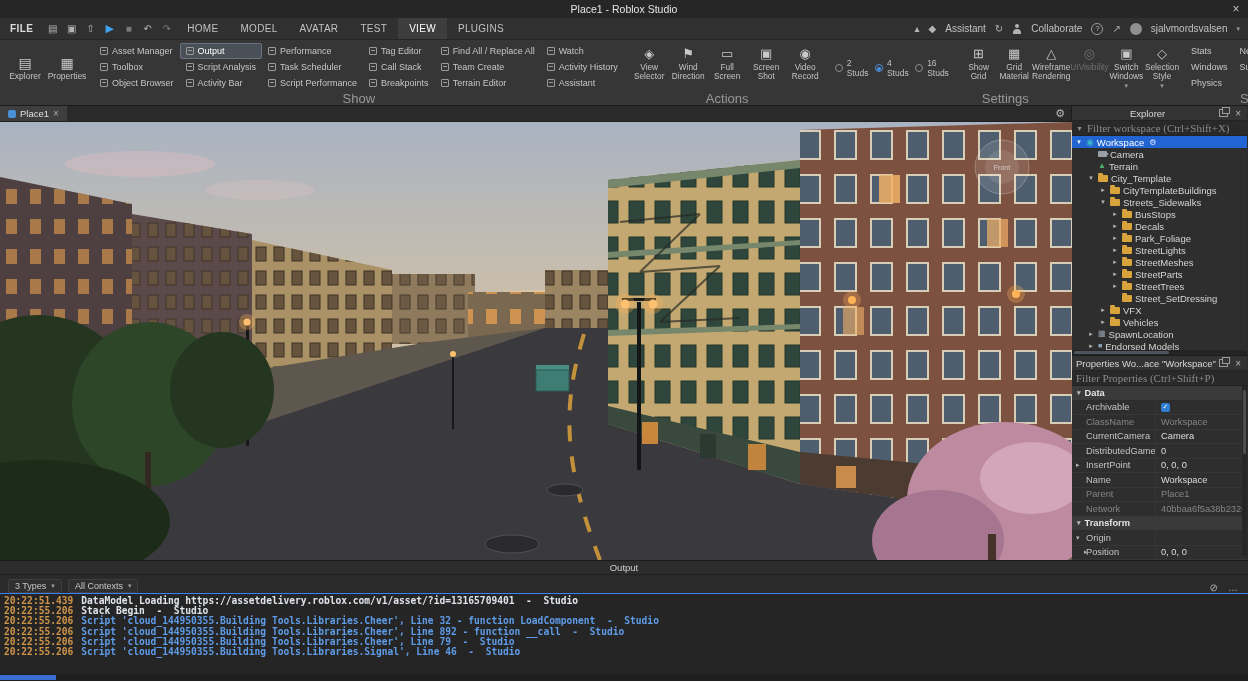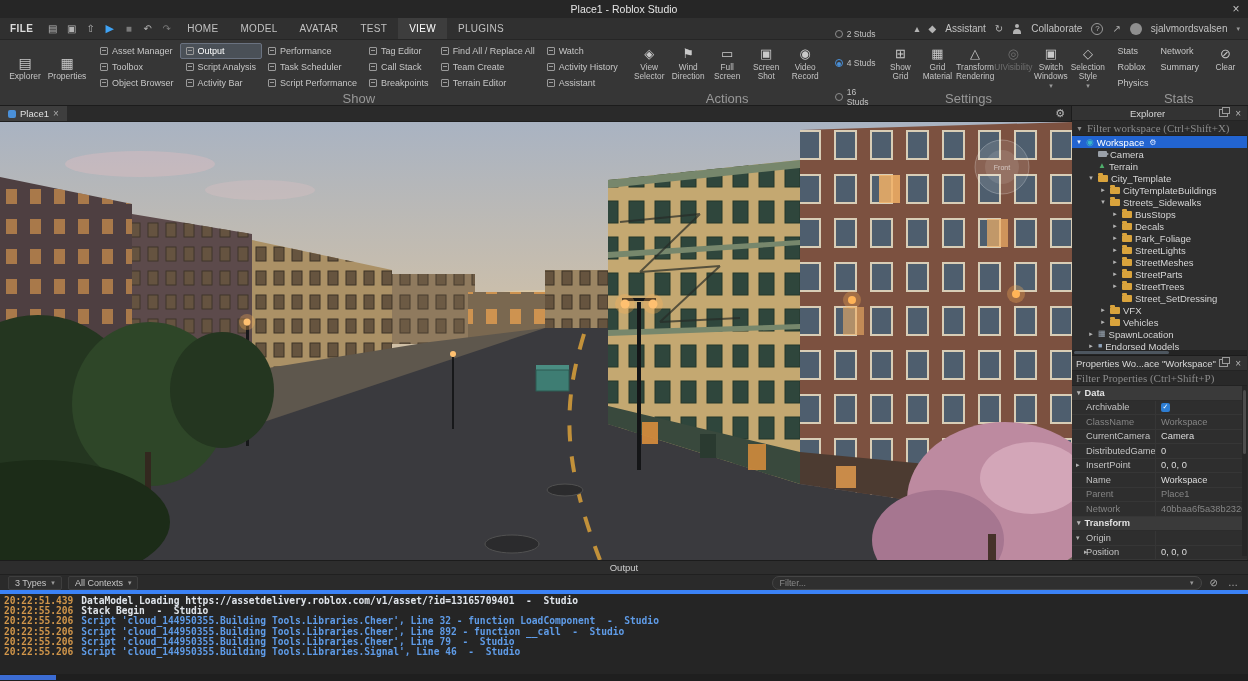--- a/index.html
+++ b/index.html
@@ -38,21 +38,21 @@
   .bigbtn .blabel{font-size:8.5px;color:#c4c4c4;text-align:center;line-height:1.05}
   .rb-col{display:flex;flex-direction:column}
   .rb-small{height:16px;display:flex;align-items:center;padding:0 5px;font-size:9px;color:#c6c6c6;white-space:nowrap;border-radius:2px;border:1px solid transparent}
   .rb-small.selected{background:#4a5057;border-color:#6a7280;color:#fff}
   .mini-icon{width:8px;height:8px;border:1px solid #9a9a9a;margin-right:4px;border-radius:1px;position:relative;flex:0 0 auto}
   .mini-icon::after{content:"";position:absolute;left:1px;top:2px;right:1px;height:1px;background:#9a9a9a}
   .actbtn{width:39px;height:50px;display:flex;flex-direction:column;align-items:center;padding-top:3px;gap:2px}
   .actbtn .bicon{font-size:13px;color:#c9c9c9;line-height:15px}
   .actbtn .blabel{font-size:8.3px;color:#c4c4c4;text-align:center;line-height:1.05}
   .actbtn.disabled{opacity:.38}
-  .radio-col{display:flex;flex-direction:column;justify-content:center;height:50px;padding:0 4px;gap:19px}
+  .radio-col{display:flex;flex-direction:row;justify-content:center;height:50px;padding:0 4px;gap:3px}
   .radio-row{display:flex;align-items:center;gap:4px;font-size:8.5px;color:#c2c2c2}
   .radio{width:8px;height:8px;border-radius:50%;border:1px solid #8d8d8d;position:relative;flex:0 0 auto}
   .radio.sel{border-color:#4a90d9}
   .radio.sel::after{content:"";position:absolute;left:1.5px;top:1.5px;width:4px;height:4px;border-radius:50%;background:#4a90d9}
   .stats-cols{display:flex;gap:2px;height:50px;align-items:flex-start}
   .stats-col{display:flex;flex-direction:column}
   .stat-small{height:16px;display:flex;align-items:center;padding:0 5px;font-size:9px;color:#c6c6c6;white-space:nowrap}
 
   
   .main-row{display:flex;flex:0 0 auto;height:454px}
@@ -108,21 +108,21 @@
   .pval{flex:1;padding-left:5px;color:#dedede;display:flex;align-items:center;white-space:nowrap;overflow:hidden}
   .prow.ro .pname,.prow.ro .pval{color:#858585}
   .checkbox{width:9px;height:9px;background:#2d7dd2;border-radius:2px;display:flex;align-items:center;justify-content:center;color:#fff;font-size:7px}
   .pname.indent2{padding-left:14px}.pname.indent2 .px{left:12px}
   .vscroll{position:absolute;right:0;top:30px;width:5px;height:170px;background:#272727}
   .vscroll .thumb{position:absolute;left:1px;top:4px;width:3px;height:64px;background:#4d4d4d;border-radius:2px}
 
   
   .output-panel{flex:1;display:flex;flex-direction:column;background:#252525;overflow:hidden}
   .out-header{height:15px;background:#2d2d2d;border-top:1px solid #1c1c1c;border-bottom:1px solid #202020;display:flex;align-items:center;justify-content:center;font-size:9.5px;color:#cfcfcf;flex:0 0 auto}
-  .out-toolbar{height:19px;background:#2a2a2a;border-bottom:4px solid #3b82f6;display:flex;align-items:center;gap:6px;padding:0 8px;flex:0 0 auto}
+  .out-toolbar{height:19px;background:#2a2a2a;border-bottom:1px solid #3b82f6;display:flex;align-items:flex-end;gap:6px;padding:0 8px;flex:0 0 auto}
   .dd{display:flex;align-items:center;gap:5px;font-size:9px;color:#c6c6c6;padding:1px 6px;border:1px solid #3e3e3e;border-radius:2px;background:#2f2f2f}
   .caret{font-size:7px;color:#9a9a9a}
   .ot-spacer{flex:1}
   .filter-box{width:430px;height:14px;border:1px solid #454545;border-radius:7px;background:#2f2f2f;display:flex;align-items:center;padding:0 7px;gap:4px}
   .filter-box input{flex:1;background:transparent;border:none;outline:none;font-size:8.8px;color:#cfcfcf;font-family:"Liberation Sans",sans-serif}
   .filter-box input::placeholder{color:#8a8a8a}
   .ot-icon{color:#aaa;font-size:10px;padding:0 2px}
   .log-area{flex:1;overflow:hidden;padding:2px 0 0 4px;font-family:"DejaVu Sans Mono",monospace;font-size:9.6px;font-weight:bold;line-height:10.2px}
   .log-line{white-space:pre}
   .lt{color:#d1964a}
@@ -325,21 +325,21 @@
         <div class="actbtn">
             <span class="bicon">⊞</span>
             <span class="blabel">Show Grid</span>
           </div>
         <div class="actbtn">
             <span class="bicon">▦</span>
             <span class="blabel">Grid Material</span>
           </div>
         <div class="actbtn">
             <span class="bicon">△</span>
-            <span class="blabel">Transform Rendering</span>
+            <span class="blabel">Wireframe Rendering</span>
           </div>
         <div class="actbtn disabled">
             <span class="bicon">◎</span>
             <span class="blabel">UIVisibility</span>
           </div>
         <div class="actbtn">
             <span class="bicon">▣</span>
             <span class="blabel">Switch Windows</span>
             <span class="caret">▾</span>
           </div>
@@ -351,21 +351,21 @@
       </div>
       <div class="rg-label">Settings</div>
     </div>
     <div class="rsep"></div>
 
     <div class="rgroup">
       <div class="rg-body">
         <div class="stats-cols">
           <div class="stats-col">
             <div class="stat-small">Stats</div>
-            <div class="stat-small">Roblox</div>
+            <div class="stat-small">Windows</div>
             <div class="stat-small">Physics</div>
           </div>
           <div class="stats-col">
             <div class="stat-small">Network</div>
             <div class="stat-small">Summary</div>
           </div>
           <div class="actbtn">
               <span class="bicon">⊘</span>
               <span class="blabel">Clear</span>
             </div>
@@ -681,24 +681,20 @@
     <div class="out-toolbar">
       <div class="dd">
           <span>3 Types</span>
           <span class="caret">▾</span>
         </div>
       <div class="dd">
           <span>All Contexts</span>
           <span class="caret">▾</span>
         </div>
       <div class="ot-spacer"></div>
-      <div class="filter-box">
-        <input placeholder="Filter..." style="">
-        <span class="caret">▾</span>
-      </div>
       <span class="ot-icon">⊘</span>
       <span class="ot-icon">…</span>
     </div>
     <div class="log-area">
       <div class="log-line"><span class="lt">20:22:51.439</span><span class="lm info">DataModel Loading https://assetdelivery.roblox.com/v1/asset/?id=13165709401  -  Studio</span></div>
       <div class="log-line"><span class="lt">20:22:55.206</span><span class="lm info">Stack Begin  -  Studio</span></div>
       <div class="log-line"><span class="lt">20:22:55.206</span><span class="lm link">Script 'cloud_144950355.Building Tools.Libraries.Cheer', Line 32 - function LoadComponent  -  Studio</span></div>
       <div class="log-line"><span class="lt">20:22:55.206</span><span class="lm link">Script 'cloud_144950355.Building Tools.Libraries.Cheer', Line 892 - function __call  -  Studio</span></div>
       <div class="log-line"><span class="lt">20:22:55.206</span><span class="lm link">Script 'cloud_144950355.Building Tools.Libraries.Cheer', Line 79  -  Studio</span></div>
       <div class="log-line"><span class="lt">20:22:55.206</span><span class="lm link">Script 'cloud_144950355.Building Tools.Libraries.Signal', Line 46  -  Studio</span></div>

